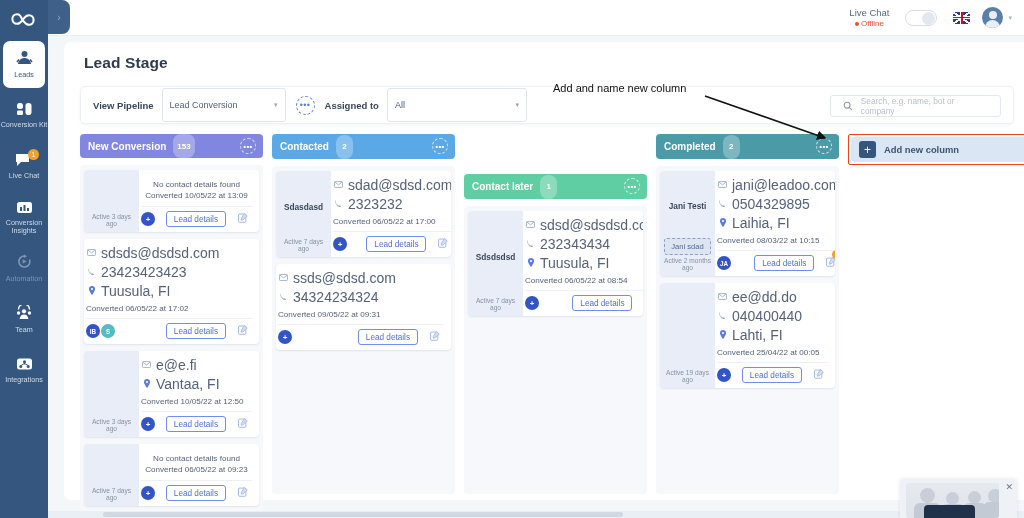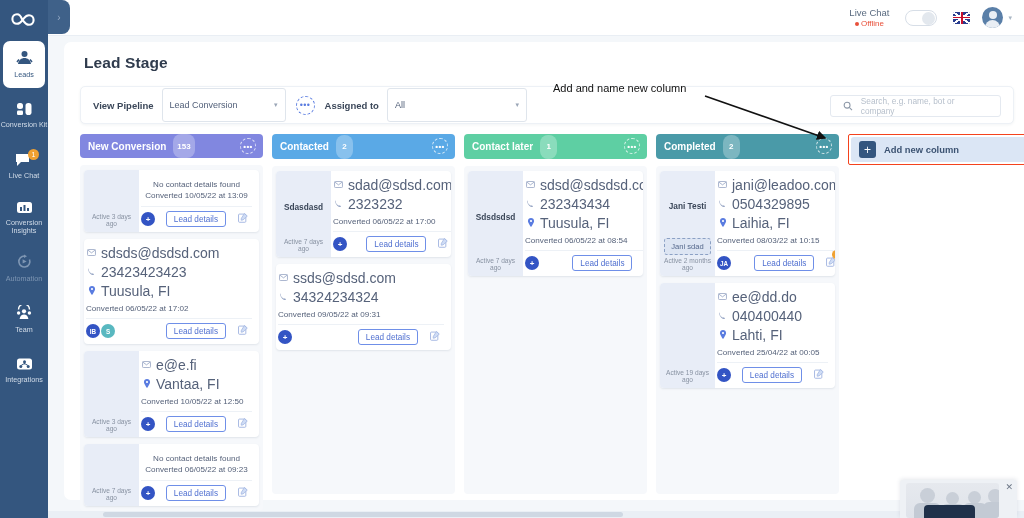--- a/index.html
+++ b/index.html
@@ -538,21 +538,21 @@
                   <span class="note-ic"><svg width="10" height="10" viewBox="0 0 11 11">
                       <rect x="0.6" y="1.2" width="8" height="9" rx="1" fill="none" stroke="#9fb3e0" stroke-width="1"></rect>
                       <path d="M7 0.6 L10.2 3.4 L5.6 7.6 L3.4 7.9 L3.7 5.8z" fill="#cfdcf5" stroke="#9fb3e0" stroke-width=".8"></path>
                     </svg></span>
                 </div>
               </div>
             </div>
           </div>
         </div>
         <div class="col">
-          <div class="col-head" style="background: rgb(94, 207, 163);">
+          <div class="col-head" style="background: rgb(94, 207, 163); margin-top: 40px;">
             <span>Contact later</span>
             <span class="cnt">1</span>
             <span class="col-dots">
               <span>•••</span>
             </span>
           </div>
           <div class="col-body">
             <div class="card">
               <div class="card-left">
                 <div class="card-name">Sdsdsdsd</div>

